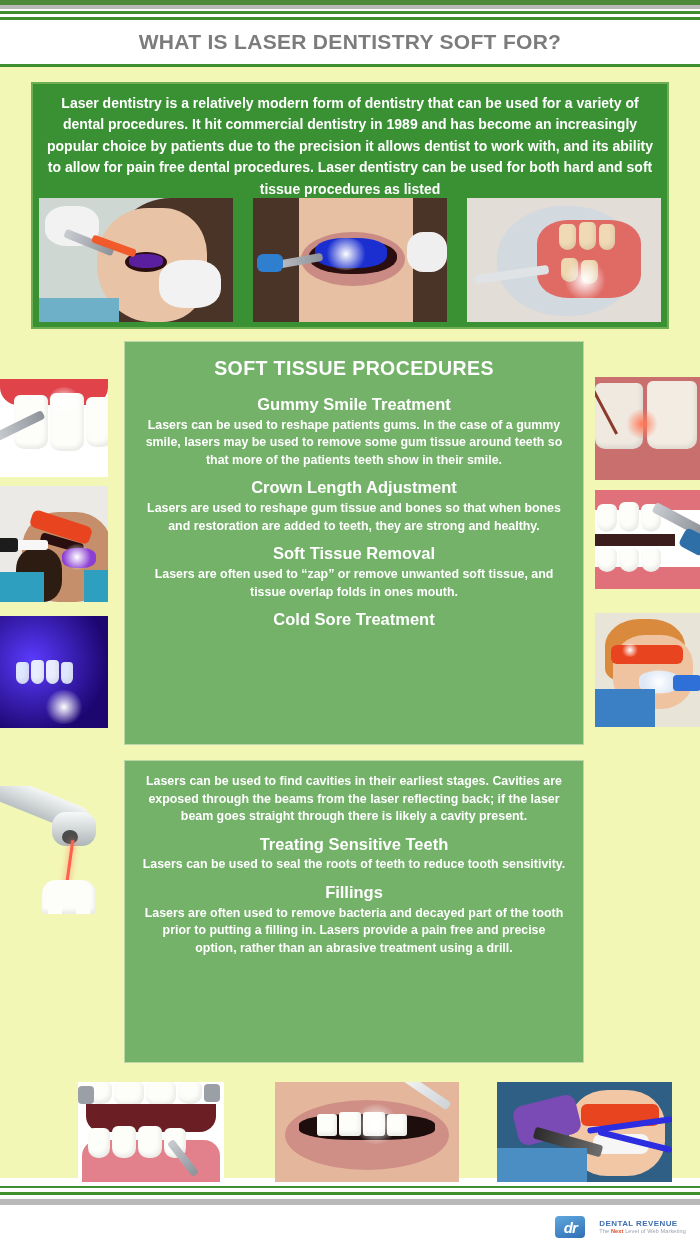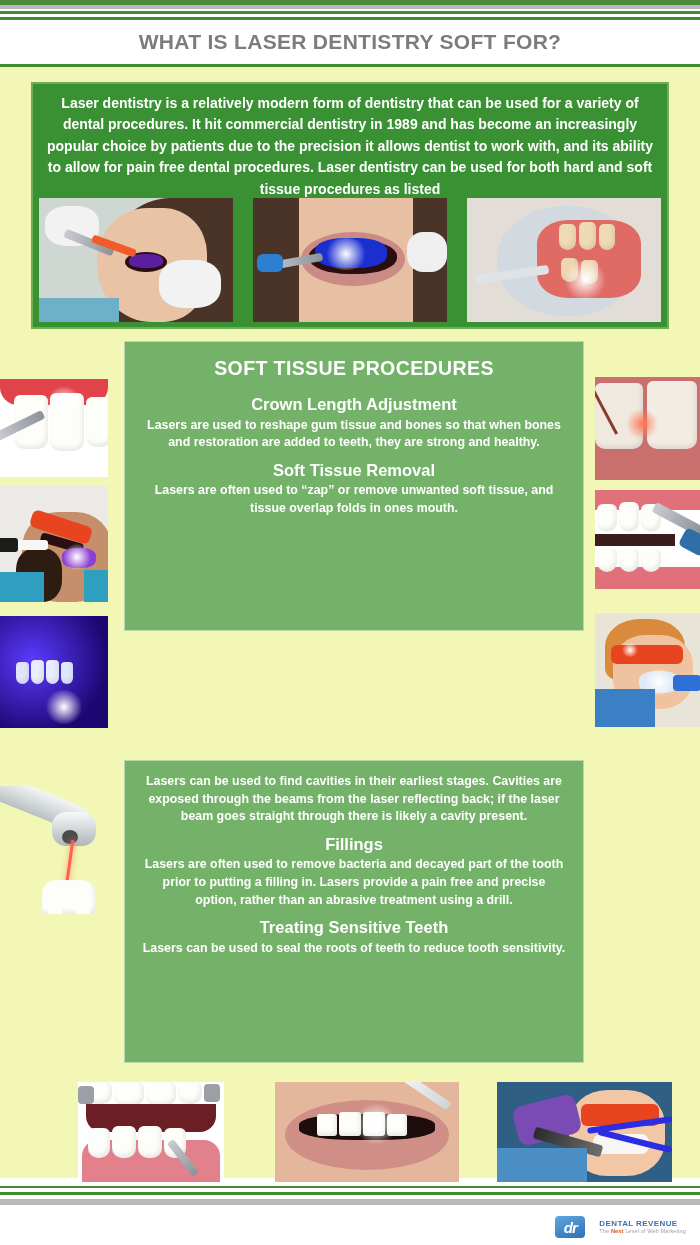--- a/index.html
+++ b/index.html
@@ -49,21 +49,21 @@
     display:flex;justify-content:space-between;padding:0 8px;box-sizing:border-box;
   }
   .intro-imgs .ph{width:194px;height:124px;background:#d9d9d9;overflow:hidden;position:relative;}
 
   
   .sec-box{
     position:absolute;left:124px;width:460px;
     background:#74b169;border:1px solid #bdd6a8;box-sizing:border-box;
     text-align:center;padding:12px 12px 14px 12px;
   }
-  #soft-box{top:341px;height:290px;}
+  #soft-box{top:341px;height:404px;}
   #hard-box{top:760px;height:303px;}
 
   .sec-title{
     color:#ffffff;font-size:19.5px;font-weight:bold;letter-spacing:.4px;
     margin:3px 0 14px 0;
   }
   .item{margin-bottom:8px;}
   .item-title{
     color:#ffffff;font-size:16.5px;font-weight:bold;margin-bottom:2px;line-height:1.25;
   }
@@ -185,43 +185,48 @@
         <div class="probe" style="left:8px;top:72px;width:74px;height:9px;transform:rotate(-8deg);background:#dfe3e6;"></div>
         <div class="glow" style="left:96px;top:62px;width:44px;height:40px;"></div>
       </div>
     </div>
   </div>
 
   <div class="sec-box" id="soft-box">
     <div class="sec-title">SOFT TISSUE PROCEDURES</div>
 
     <div class="item">
+      <div class="item-title">Gummy Smile Treatment</div>
+      <div class="item-desc">Lasers can be used to reshape patients gums. In the case of a gummy smile, lasers may be used to remove some gum tissue around teeth so that more of the patients teeth show in their smile.</div>
+    </div>
+    <div class="item">
       <div class="item-title">Crown Length Adjustment</div>
       <div class="item-desc">Lasers are used to reshape gum tissue and bones so that when bones and restoration are added to teeth, they are strong and healthy.</div>
     </div>
     <div class="item">
       <div class="item-title">Soft Tissue Removal</div>
       <div class="item-desc">Lasers are often used to “zap” or remove unwanted soft tissue, and tissue overlap folds in ones mouth.</div>
     </div>
     <div class="item">
+      <div class="item-title">Cold Sore Treatment</div>
     </div>
   </div>
 
   <div class="sec-box" id="hard-box">
 
     <div class="item">
       <div class="item-desc">Lasers can be used to find cavities in their earliest stages. Cavities are exposed through the beams from the laser reflecting back; if the laser beam goes straight through there is likely a cavity present.</div>
+    </div>
+    <div class="item">
+      <div class="item-title">Treating Sensitive Teeth</div>
+      <div class="item-desc">Lasers can be used to seal the roots of teeth to reduce tooth sensitivity.</div>
     </div>
     <div class="item">
       <div class="item-title">Fillings</div>
       <div class="item-desc">Lasers are often used to remove bacteria and decayed part of the tooth prior to putting a filling in. Lasers provide a pain free and precise option, rather than an abrasive treatment using a drill.</div>
-    </div>
-    <div class="item">
-      <div class="item-title">Treating Sensitive Teeth</div>
-      <div class="item-desc">Lasers can be used to seal the roots of teeth to reduce tooth sensitivity.</div>
     </div>
   </div>
 
   <div class="side-img side-l" style="top:379px;height:98px;">
     <div class="sk">
       <div style="position:absolute;inset:0;background:#ffffff;"></div>
       <div class="gum" style="top:0;height:26px;background:#e0434a;border-radius:0 0 18px 18px;"></div>
       <div class="tooth" style="left:14px;top:16px;width:34px;height:54px;"></div>
       <div class="tooth" style="left:50px;top:14px;width:34px;height:58px;"></div>
       <div class="tooth" style="left:86px;top:18px;width:26px;height:50px;"></div>

